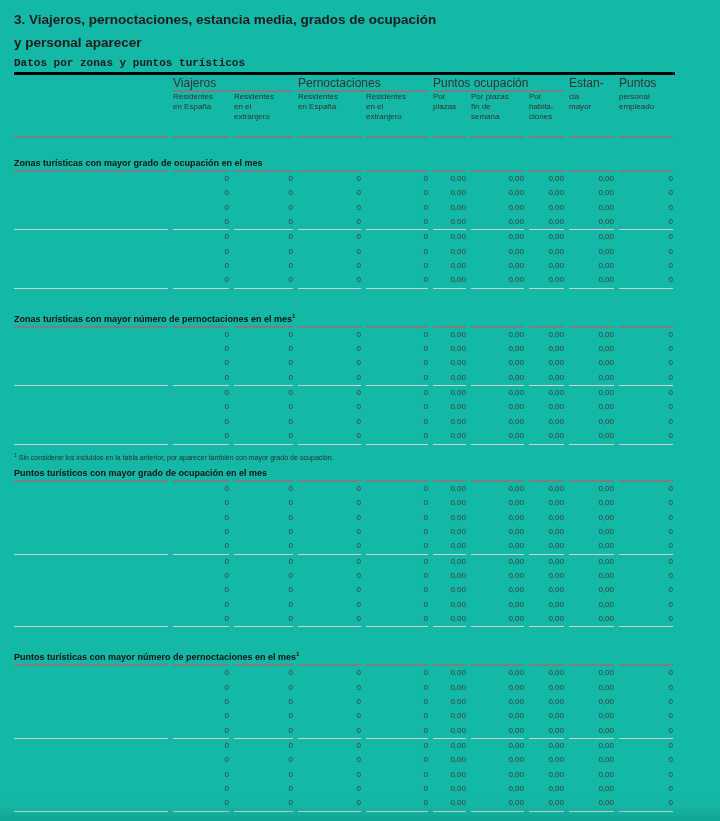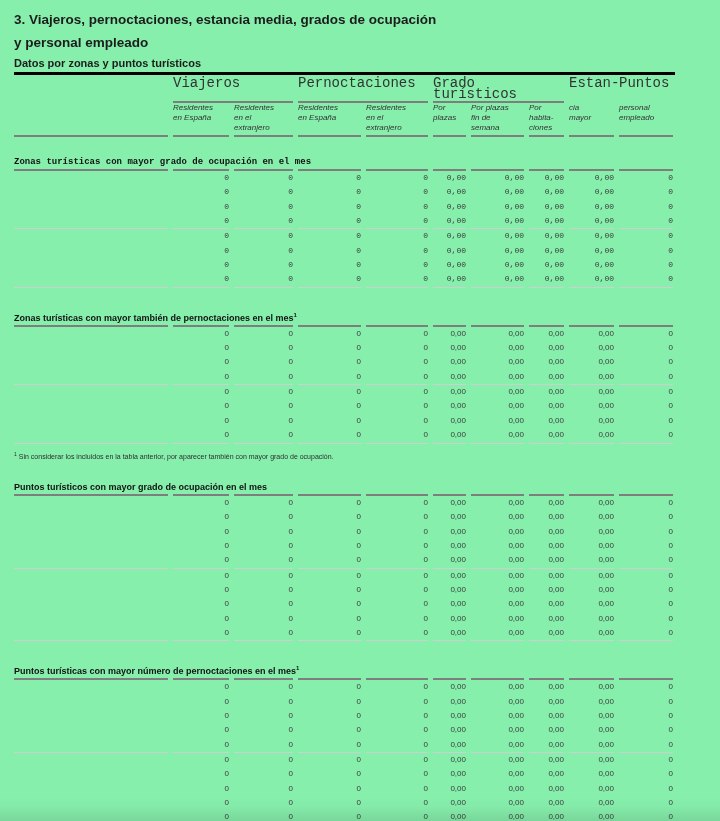--- a/index.html
+++ b/index.html
@@ -1,47 +1,47 @@
 <!DOCTYPE html>
 <html><head>
 <meta charset="utf-8">
 <style>
   * { box-sizing: border-box; margin: 0; padding: 0; }
   body { margin: 0; background: #fff; font-family: "Liberation Sans", sans-serif; }
-  .page { position: relative; width: 720px; height: 821px; background: #86efac; overflow: hidden; }
+  .page { position: relative; width: 720px; height: 821px; background: #14b8a6; overflow: hidden; }
   .content { margin-left: 14px; width: 661px; padding-top: 8px; }
 
   .title-line { font-size: 13.5px; font-weight: bold; color: #1c1c1c; line-height: 23px; }
-  .subtitle { font-size: 11px; font-weight: bold; color: #1c1c1c; line-height: 17px; margin-top: 1px; }
+  .subtitle { font-size: 11px; font-weight: bold; color: #1c1c1c; line-height: 17px; margin-top: 1px; font-family: Liberation Mono, monospace; }
   .thick-rule { border-bottom: 3px solid #000; }
 
   .grid {
     display: grid;
     grid-template-columns: 154px 56px 59px 63px 62px 33px 53px 35px 45px 54px;
     column-gap: 5px;
   }
 
   .header-top { padding-top: 3px; }
-  .header-top .cell { font-size: 14px; line-height: 11px; color: #333; padding-bottom: 1px; font-family: Liberation Mono, monospace; }
+  .header-top .cell { font-size: 12px; line-height: 11px; color: #333; padding-bottom: 1px; }
   .group-cell { border-bottom: 2px solid #7e7e7e; }
   .span-viajeros { grid-column: 2 / span 2; }
   .span-pernoctaciones { grid-column: 4 / span 2; }
   .span-grado { grid-column: 6 / span 3; }
   .col9 { grid-column: 9; }
   .col10 { grid-column: 10; }
 
   .header-sub .cell {
     font-size: 8px; line-height: 10px; color: #333;
     border-bottom: 2px solid #7e7e7e;
-    white-space: pre-line; padding-bottom: 2px; min-height: 34px; font-style: italic;
+    white-space: pre-line; padding-bottom: 14px; min-height: 34px;
   }
 
-  .section-s1 { margin-top: 15px; font-family: Liberation Mono, monospace; }
+  .section-s1 { margin-top: 15px; }
   .section-s2 { margin-top: 20px; }
-  .section-s3 { margin-top: 15px; }
+  .section-s3 { }
   .section-s4 { margin-top: 20px; }
 
   .section-heading { font-size: 9px; font-weight: bold; color: #121212; line-height: 14px; white-space: nowrap; }
   .section-heading sup { font-size: 6px; }
 
   .head-rule .cell { border-top: 2px solid #7e7e7e; height: 2px; }
 
   .data-row .cell { font-size: 8px; line-height: 14.35px; color: #3c3c3c; text-align: right; }
   .data-row.divider-top .cell { border-top: 1px solid #cfcfcf; }
   .divider-row .cell { border-top: 1px solid #cfcfcf; height: 1px; }
@@ -55,30 +55,30 @@
     pointer-events: none;
   }
 </style>
 </head>
 <body>
 
 <div class="page">
   <div class="content">
 
     <div class="title-line">3. Viajeros, pernoctaciones, estancia media, grados de ocupación</div>
-    <div class="title-line">y personal empleado</div>
+    <div class="title-line">y personal aparecer</div>
     <div class="subtitle">Datos por zonas y puntos turísticos</div>
     <div class="thick-rule"></div>
 
     <div>
       <div class="grid header-top">
         <div class="cell"></div>
         <div class="cell group-cell span-viajeros">Viajeros</div>
         <div class="cell group-cell span-pernoctaciones">Pernoctaciones</div>
-        <div class="cell group-cell span-grado">Grado turísticos</div>
+        <div class="cell group-cell span-grado">Puntos ocupación</div>
         <div class="cell col9">Estan-</div>
         <div class="cell col10">Puntos</div>
       </div>
 
       <div class="grid header-sub">
         <div class="cell"></div>
         <div class="cell">Residentes
 en España</div>
         <div class="cell">Residentes
 en el
@@ -222,21 +222,21 @@
               <div class="cell"></div>
               <div class="cell"></div>
               <div class="cell"></div>
               <div class="cell"></div>
               <div class="cell"></div>
             </div>
           </div>
       </div>
 
       <div class="section-s2">
-        <div class="section-heading"><span>Zonas turísticas con mayor también de pernoctaciones en el mes</span><sup>1</sup></div>
+        <div class="section-heading"><span>Zonas turísticas con mayor número de pernoctaciones en el mes</span><sup>1</sup></div>
         <div>
             <div class="grid head-rule">
               <div class="cell"></div>
               <div class="cell"></div>
               <div class="cell"></div>
               <div class="cell"></div>
               <div class="cell"></div>
               <div class="cell"></div>
               <div class="cell"></div>
               <div class="cell"></div>

